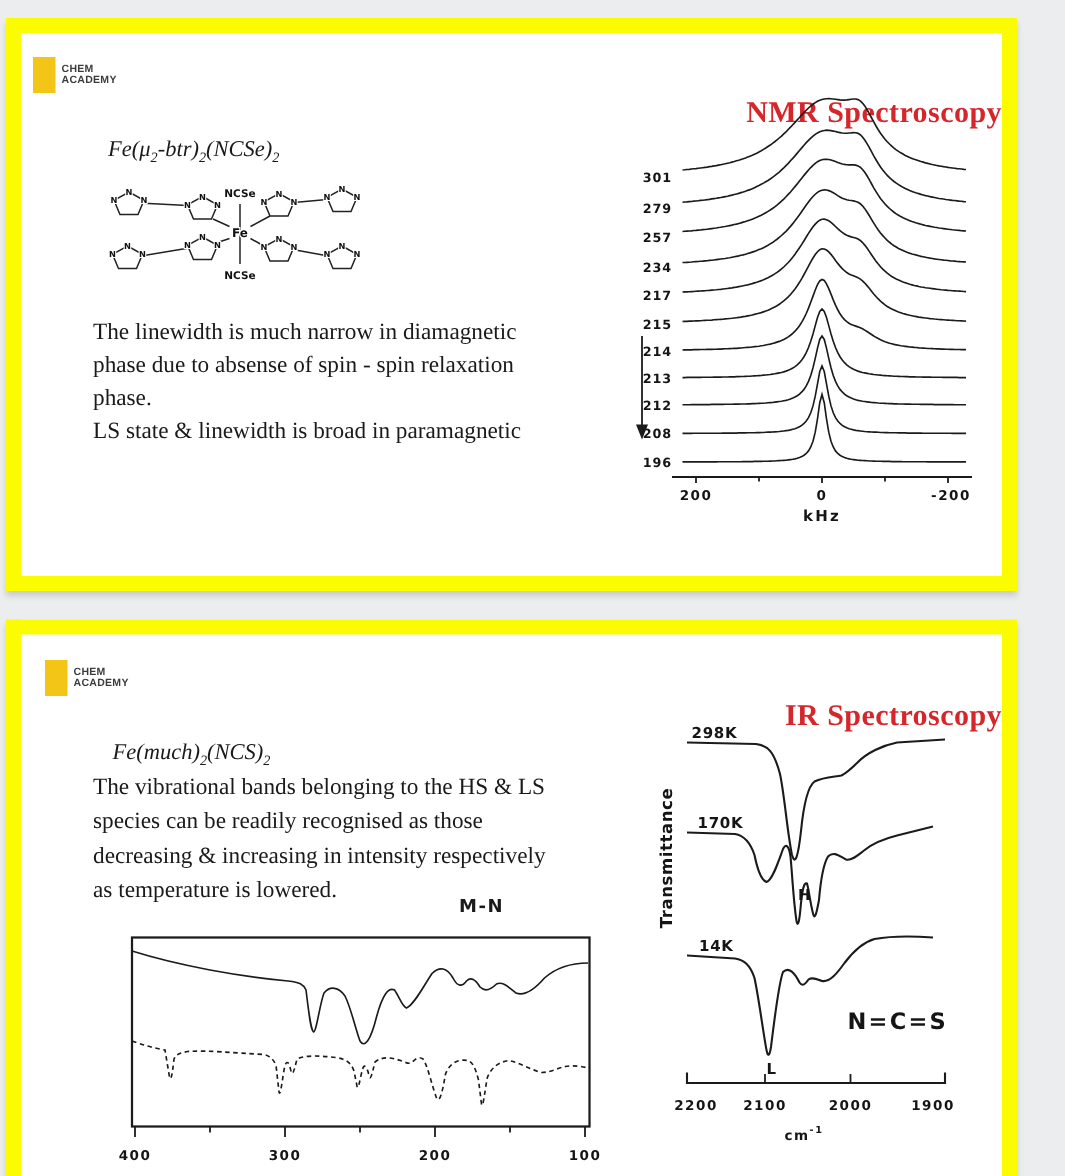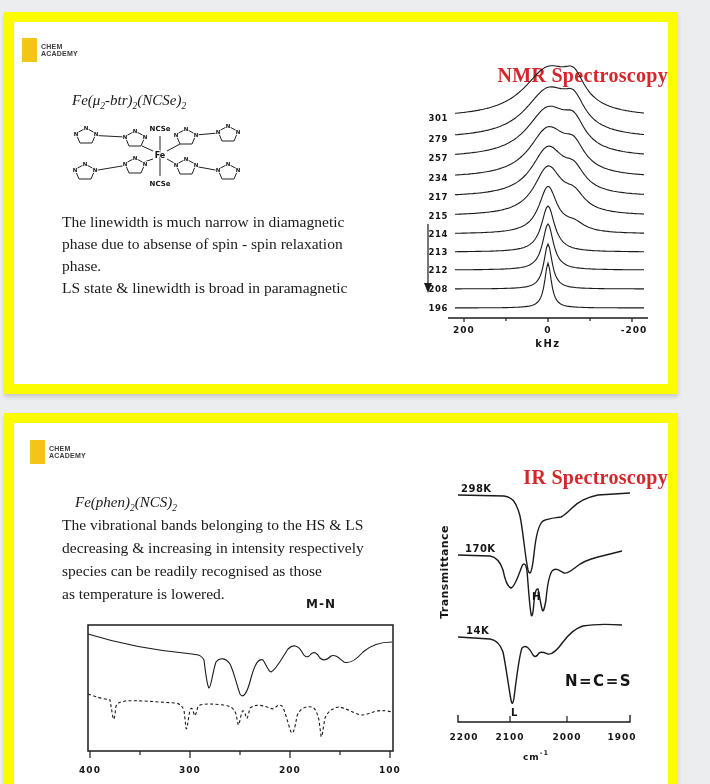--- a/index.html
+++ b/index.html
@@ -173,26 +173,26 @@
   <div class="logo">
     <div class="logo-square"></div>
     <div class="logo-text">
       <div>CHEM</div>
       <div>ACADEMY</div>
     </div>
   </div>
 
   <div class="slide-title">IR Spectroscopy</div>
 
-  <div class="formula"><span>Fe(phen)</span><sub>2</sub><span>(NCS)</span><sub>2</sub></div>
+  <div class="formula"><span>Fe(much)</span><sub>2</sub><span>(NCS)</span><sub>2</sub></div>
 
   <div class="body-text">
     <div>The vibrational bands belonging to the HS &amp; LS</div>
+    <div>species can be readily recognised as those</div>
     <div>decreasing &amp; increasing in intensity respectively</div>
-    <div>species can be readily recognised as those</div>
     <div>as temperature is lowered.</div>
   </div>
 
   <div class="mn-label">M-N</div>
 
   <svg id="farir-svg" width="330" height="168" viewBox="0 0 330 168">
     <rect x="8" y="7" width="305" height="126" fill="none" stroke="#1b1b1b" stroke-width="1.5"></rect>
     <path class="trace" d="M8,16 C40,26 80,33 112,36 C120,37 122,38 124,42 C126,58 127,68 129,70 C131,70 133,52 136,44 C140,39 146,40 150,46 C154,54 157,68 160,76 C163,81 167,76 171,60 C175,45 179,40 183,42 C186,46 188,53 191,54 C196,52 202,40 208,31 C213,26 218,27 222,34 C225,40 228,40 231,36 C234,33 237,35 240,40 C243,43 247,42 251,38 C255,36 259,40 264,44 C269,46 276,42 283,34 C291,27 301,24 312,24"></path>
     <path class="trace" stroke-dasharray="3,2.4" d="M8,76 C16,79 24,81 30,82 L33,100 C34,104 35,97 36,88 C38,84 41,84 45,83 C58,82 76,84 96,85 C100,86 102,88 104,92 L106,110 C107,114 108,102 110,92 C112,88 113,92 114,96 C115,100 116,96 118,88 C124,85 134,86 144,87 C150,88 154,90 156,96 L158,106 C159,110 160,100 162,94 C163,91 165,94 166,99 C167,103 168,98 170,90 C175,86 181,87 187,89 C190,90 193,92 195,90 C197,88 199,86 202,88 C205,92 208,106 211,114 C213,118 215,110 217,98 C220,90 226,88 232,89 C235,90 237,94 239,102 L241,118 C242,122 243,110 245,100 C248,93 253,90 259,89 C266,90 273,95 281,97 C287,97 292,94 297,93 C303,92 308,93 312,94"></path>
     <g>

